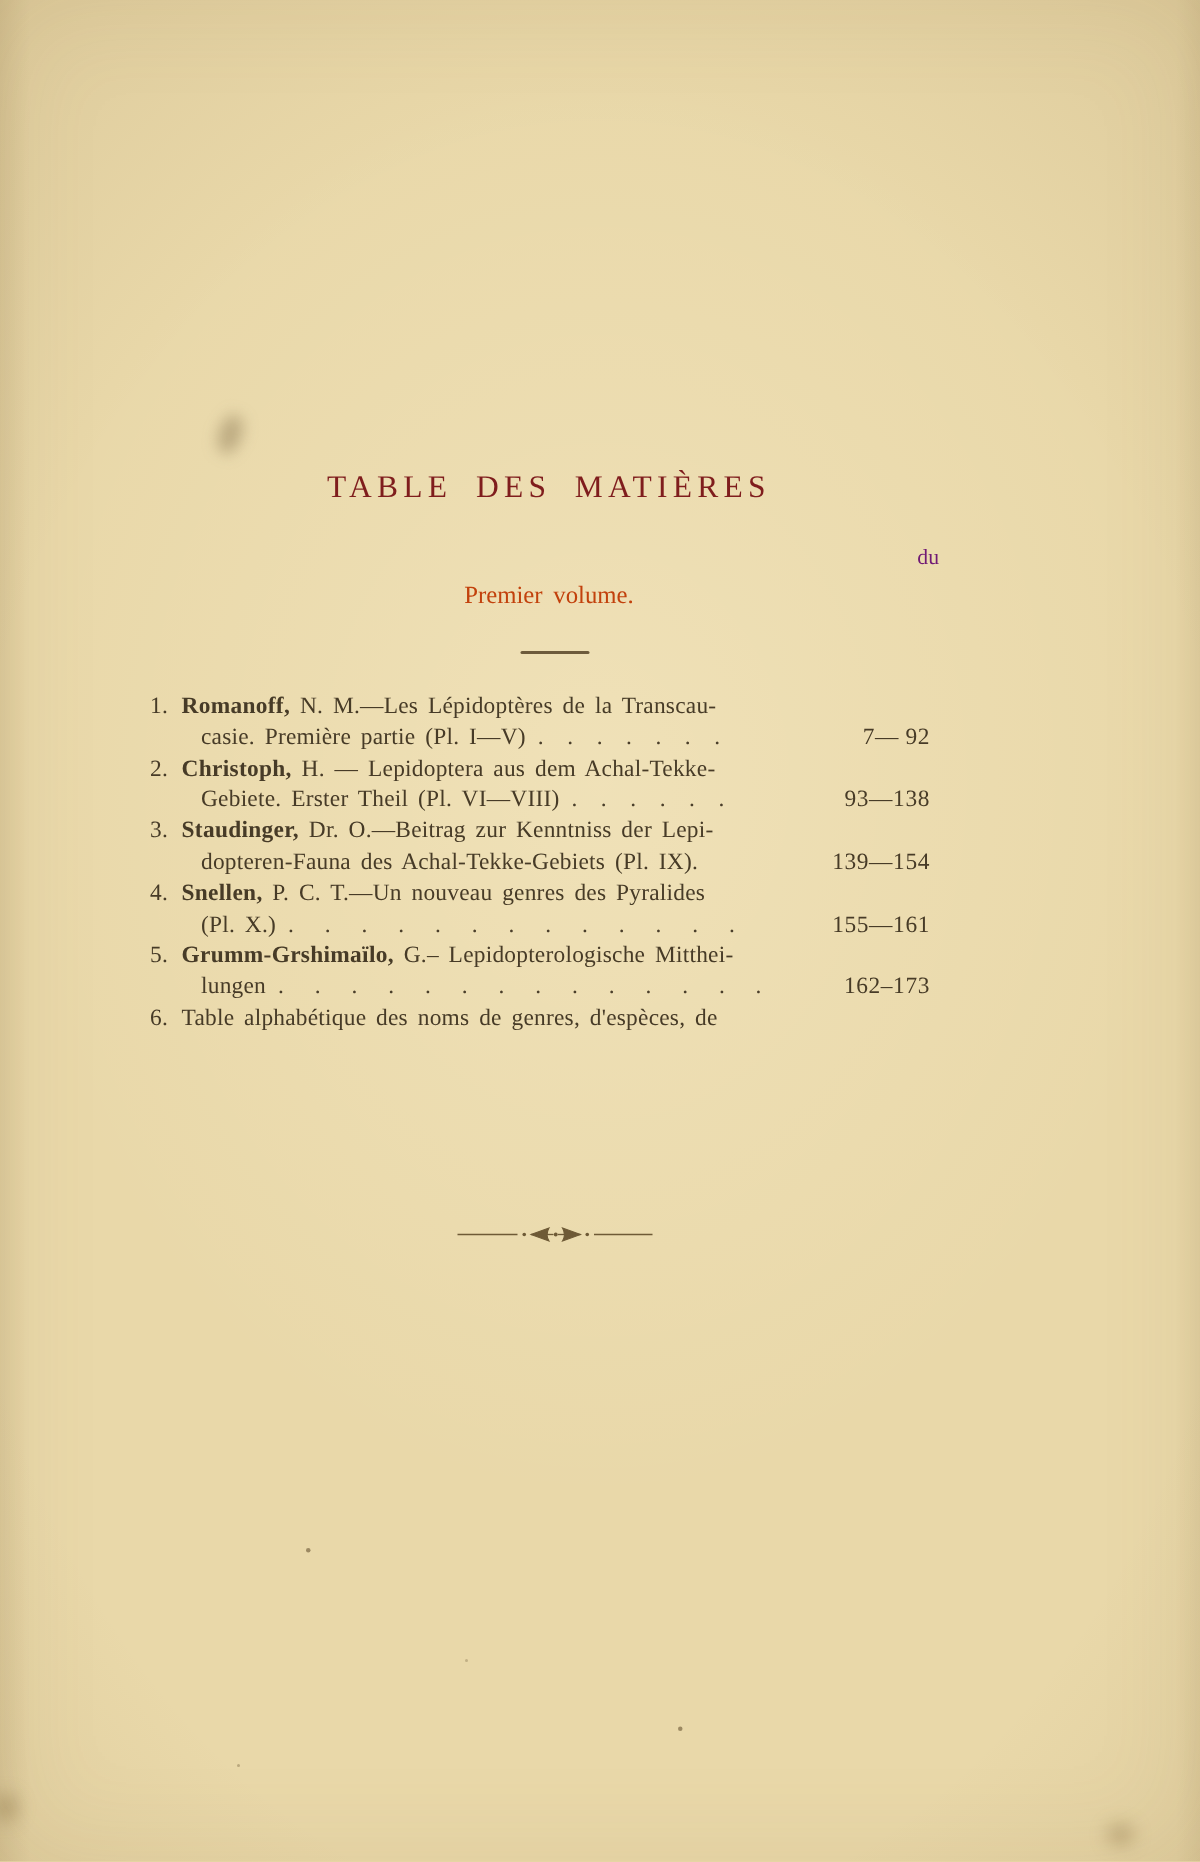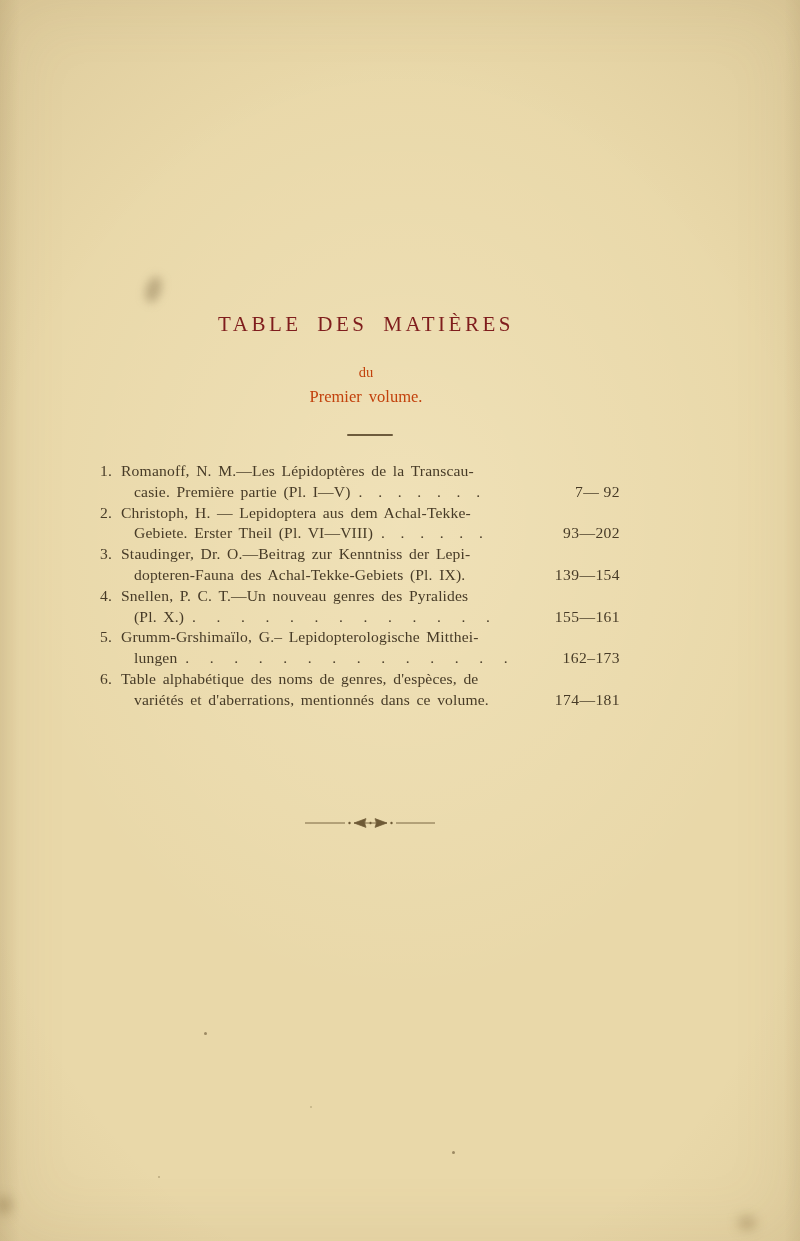--- a/index.html
+++ b/index.html
@@ -25,40 +25,40 @@
   }
   .speck{position:absolute;border-radius:50%;background:rgba(92,72,40,.55);}
   .stain{position:absolute;border-radius:50%;filter:blur(6px);background:rgba(120,94,48,.35);}
 
   .page-title{
     position:absolute;top:312px;left:106px;width:520px;text-align:center;
     font-size:21px;letter-spacing:3.5px;word-spacing:7px;
     color:#7f1d1d;white-space:pre;
   }
   .subtitle{
-    position:absolute;top:364px;left:106px;width:520px;text-align:center;
-    font-size:14.5px;color:#c2410c;
+    position:absolute;top:364px;left:106px;width:520px;text-align:right;
+    font-size:14.5px;color:#701a75;
   }
   .volume-line{
     position:absolute;top:387px;left:106px;width:520px;text-align:center;
     font-size:16.5px;color:#c2410c;word-spacing:3px;
   }
   .head-rule{
     position:absolute;top:434px;left:347px;width:46px;height:2px;
     background:#6d5b3c;border-radius:1px;
   }
 
   .toc{
     position:absolute;left:100px;top:461px;width:520px;
     font-size:15.6px;line-height:20.8px;color:#473b27;
     word-spacing:2.5px;letter-spacing:.15px;
   }
   .entry .l1{white-space:pre;}
   .entry .num{display:inline-block;min-width:21px;}
-  .entry .name{font-weight:normal;letter-spacing:.2px;}
+  .entry .name{font-weight:bold;letter-spacing:.2px;}
   .entry .l1t{white-space:pre;}
   .entry .l2{display:flex;align-items:baseline;padding-left:34px;}
   .entry .l2t{white-space:pre;text-align:right;}
   .entry .dots{white-space:pre;margin-left:8px;letter-spacing:1px;word-spacing:0;color:#4a3e2a;}
   .entry .pages{margin-left:auto;white-space:pre;letter-spacing:.4px;word-spacing:0;}
 
   .ornament{position:absolute;left:304px;top:816px;}
 </style>
 </head>
 <body>
@@ -85,21 +85,21 @@
         <span class="dots">.   .   .   .   .   .   .</span>
         <span class="pages">7— 92</span>
       </div>
   </div>
 
   <div class="entry">
     <div class="l1"><span class="num">2.</span><span class="l1t"><b class="name">Christoph,</b><span> H. — Lepidoptera aus dem Achal-Tekke-</span></span></div>
     <div class="l2">
         <span class="l2t">Gebiete. Erster Theil (Pl. VI—VIII)</span>
         <span class="dots">.   .   .   .   .   .</span>
-        <span class="pages">93—202</span>
+        <span class="pages">93—138</span>
       </div>
   </div>
 
   <div class="entry">
     <div class="l1"><span class="num">3.</span><span class="l1t"><b class="name">Staudinger,</b><span> Dr. O.—Beitrag zur Kenntniss der Lepi-</span></span></div>
     <div class="l2">
         <span class="l2t">dopteren-Fauna des Achal-Tekke-Gebiets (Pl. IX).</span>
         <span class="dots"></span>
         <span class="pages">139—154</span>
       </div>
@@ -118,25 +118,20 @@
     <div class="l1"><span class="num">5.</span><span class="l1t"><b class="name">Grumm-Grshimaïlo,</b><span> G.– Lepidopterologische Mitthei-</span></span></div>
     <div class="l2">
         <span class="l2t">lungen</span>
         <span class="dots">.    .    .    .    .    .    .    .    .    .    .    .    .    .</span>
         <span class="pages">162–173</span>
       </div>
   </div>
 
   <div class="entry">
     <div class="l1"><span class="num">6.</span><span class="l1t"><b class="name"></b><span>Table alphabétique des noms de genres, d'espèces, de</span></span></div>
-    <div class="l2">
-        <span class="l2t">variétés et d'aberrations, mentionnés dans ce volume.</span>
-        <span class="dots"></span>
-        <span class="pages">174—181</span>
-      </div>
   </div>
 </div>
 
 <svg class="ornament" width="132" height="14" viewBox="0 0 132 14">
   <g stroke="#6e5a36" fill="#6e5a36">
     <line x1="1" y1="7" x2="41" y2="7" stroke-width="0.9"></line>
     <circle cx="45.5" cy="7" r="1.2" stroke="none"></circle>
     <path d="M65,7 L50,7" stroke-width="0.9"></path>
     <path d="M50,7 L62,2.6 Q59.5,7 62,11.4 Z" stroke-width="0.7"></path>
     <circle cx="66.5" cy="7" r="1.3" stroke="none"></circle>

